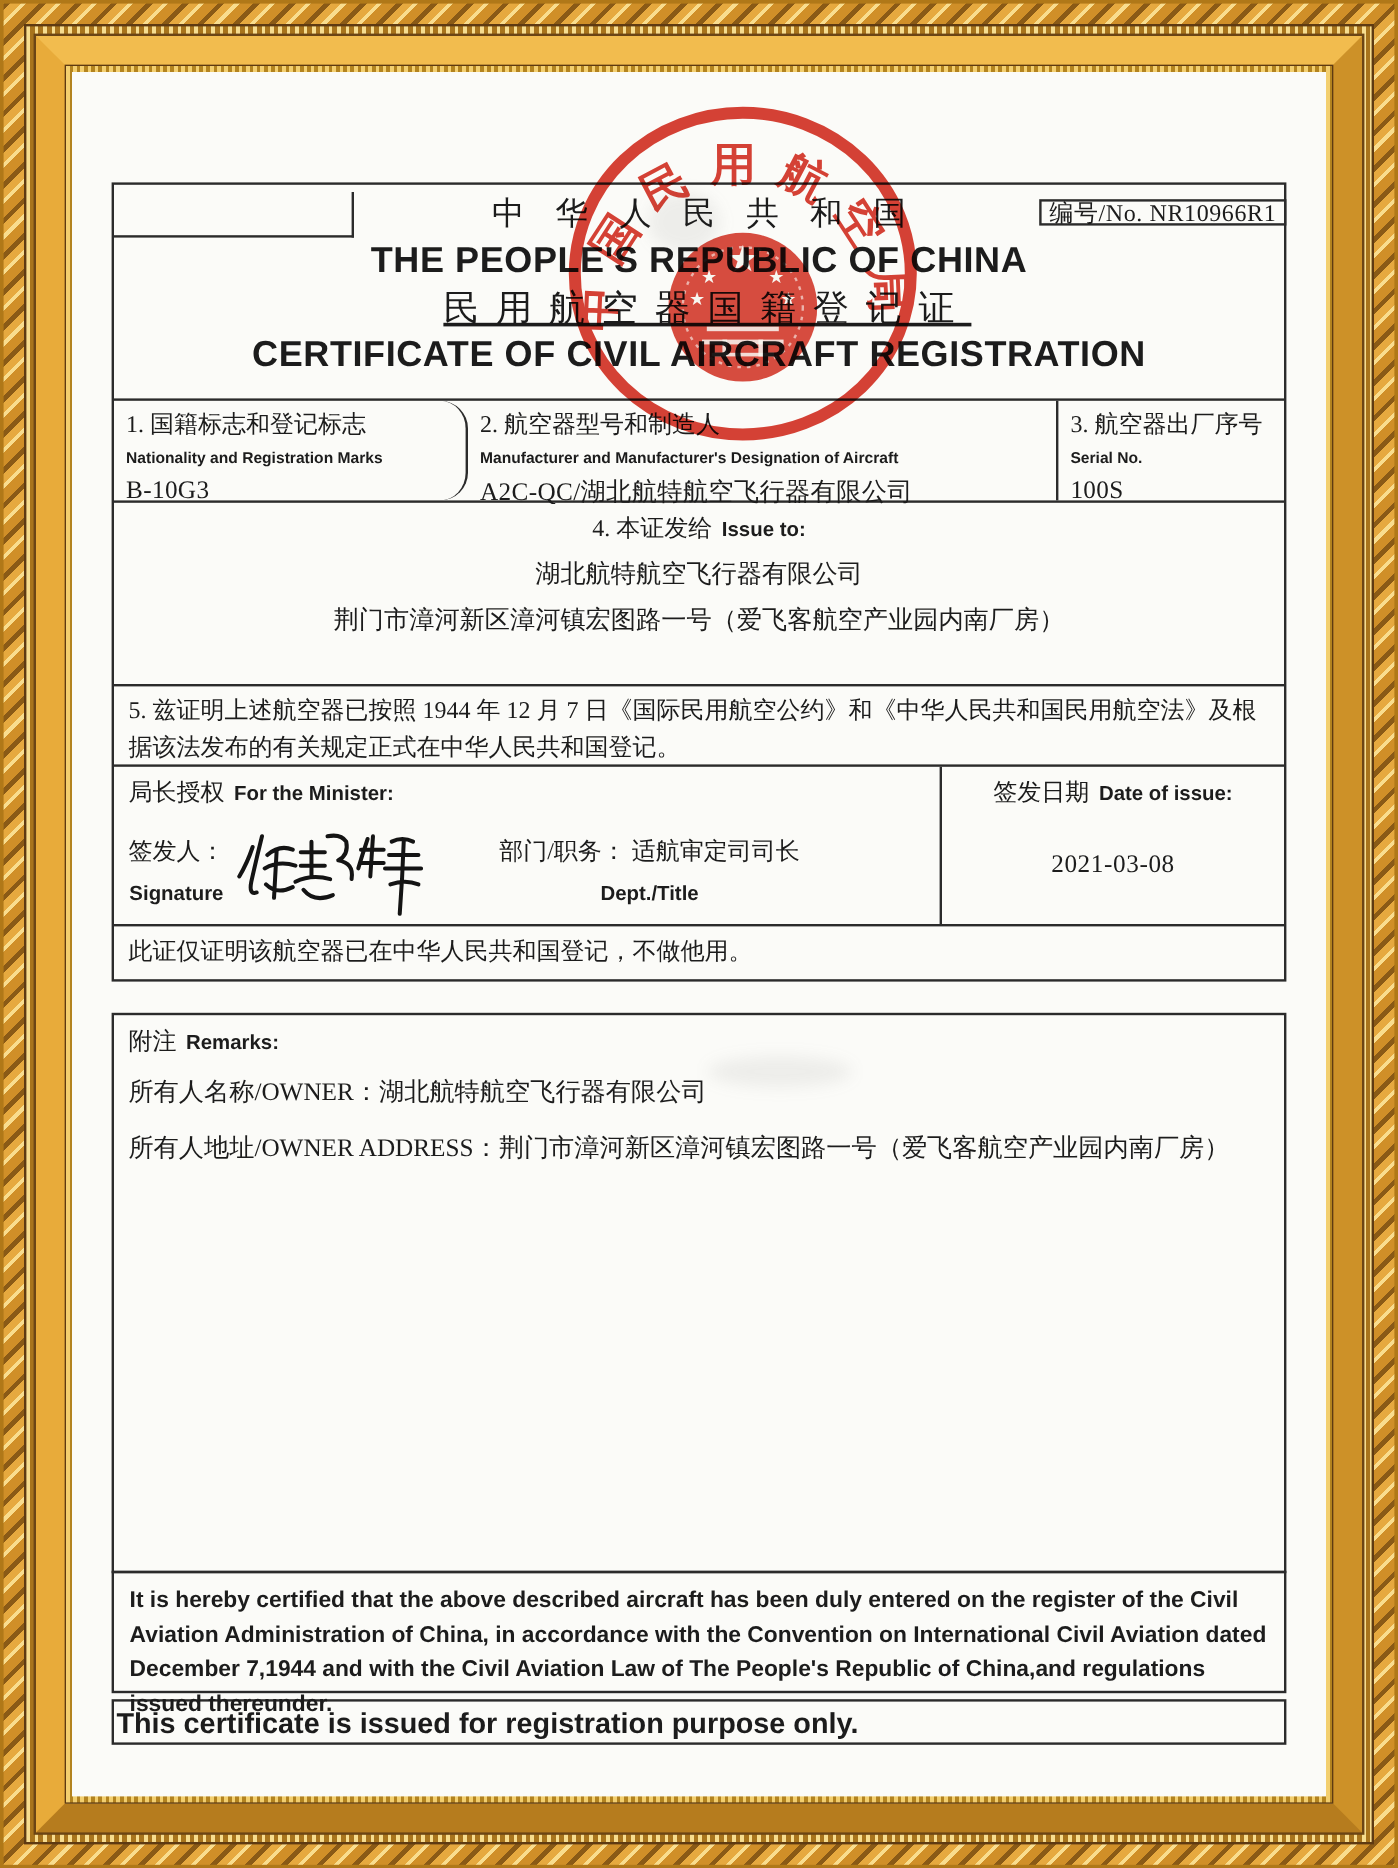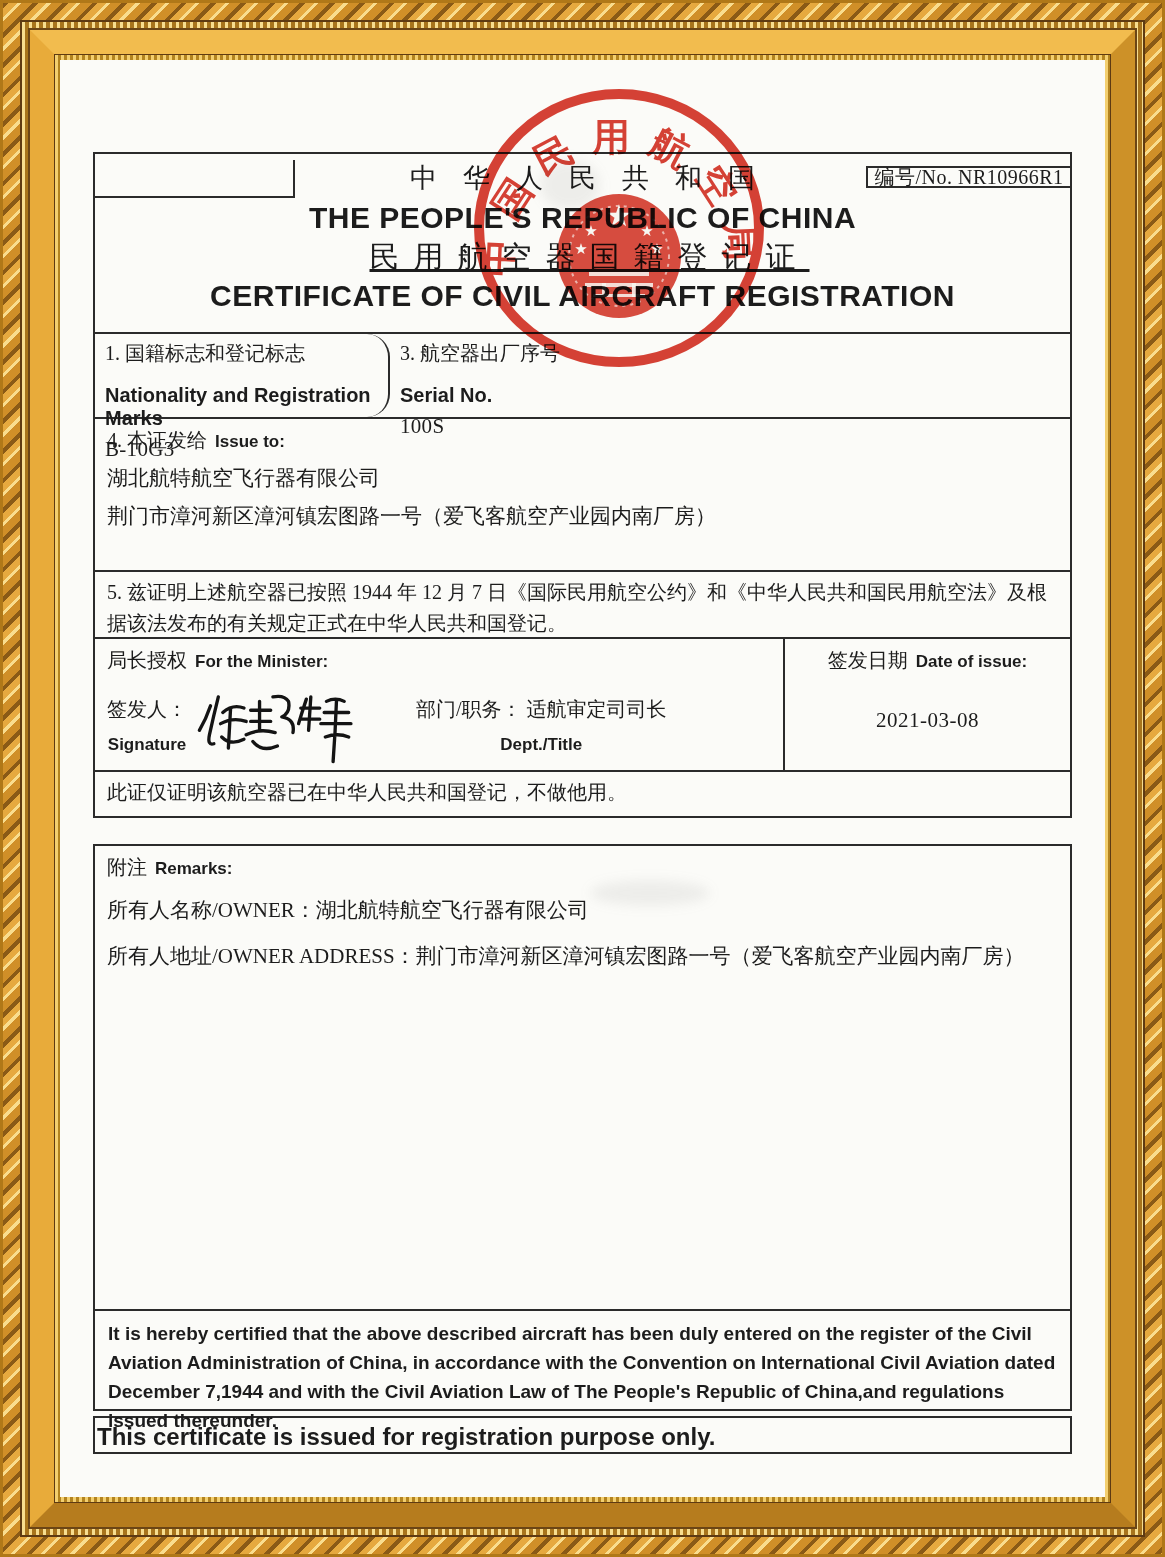--- a/index.html
+++ b/index.html
@@ -48,25 +48,25 @@
     opacity:.88; mix-blend-mode:multiply; z-index:5; pointer-events:none; }
 
   
   .cols3 { display:flex; height:85px; }
   .cell { padding:6px 10px 4px 10px; border-right:2px solid #2b2b2b; }
   .cell:last-child { border-right:none; }
   .c1 { width:295px; flex:none;border-radius:23px; }
   .c2 { flex:1; }
   .c3 { width:188px; flex:none; }
   .lbl-zh { font-size:20px; }
-  .lbl-en { font-family:"Liberation Sans",sans-serif; font-weight:bold; font-size:20px; margin-top:17px; }
+  .lbl-en { font-family:"Liberation Sans",sans-serif; font-weight:bold; font-size:13px; margin-top:7px; }
   .val { font-size:21px; margin-top:7px; letter-spacing:.3px; }
 
   
-  .issue-row { height:153px; padding:8px 12px; }
+  .issue-row { height:153px; padding:8px 12px;text-align:center; }
   .issue-line { font-size:20px; }
   .issue-en { font-family:"Liberation Sans",sans-serif; font-weight:bold; font-size:17px; margin-left:8px; }
   .issue-v1 { font-size:21px; margin-top:10px; }
   .issue-v2 { font-size:21px; margin-top:10px; }
 
   
   .clause-row { height:67px; padding:5px 12px; }
   .clause-text { font-size:20px; line-height:31px; }
 
   
@@ -157,20 +157,25 @@
                   </g>
                 </svg>
               </div>
 
               <div class="row cols3">
                 <div class="cell c1">
                   <div class="lbl-zh">1. 国籍标志和登记标志</div>
                   <div class="lbl-en">Nationality and Registration Marks</div>
                   <div class="val">B-10G3</div>
                 </div>
+                <div class="cell c2">
+                  <div class="lbl-zh">2. 航空器型号和制造人</div>
+                  <div class="lbl-en">Manufacturer and Manufacturer's Designation of Aircraft</div>
+                  <div class="val">A2C-QC/湖北航特航空飞行器有限公司</div>
+                </div>
                 <div class="cell c3">
                   <div class="lbl-zh">3. 航空器出厂序号</div>
                   <div class="lbl-en">Serial No.</div>
                   <div class="val">100S</div>
                 </div>
               </div>
 
               <div class="row issue-row">
                 <div class="issue-line">
                   <span>4. 本证发给</span><span class="issue-en">Issue to:</span>

